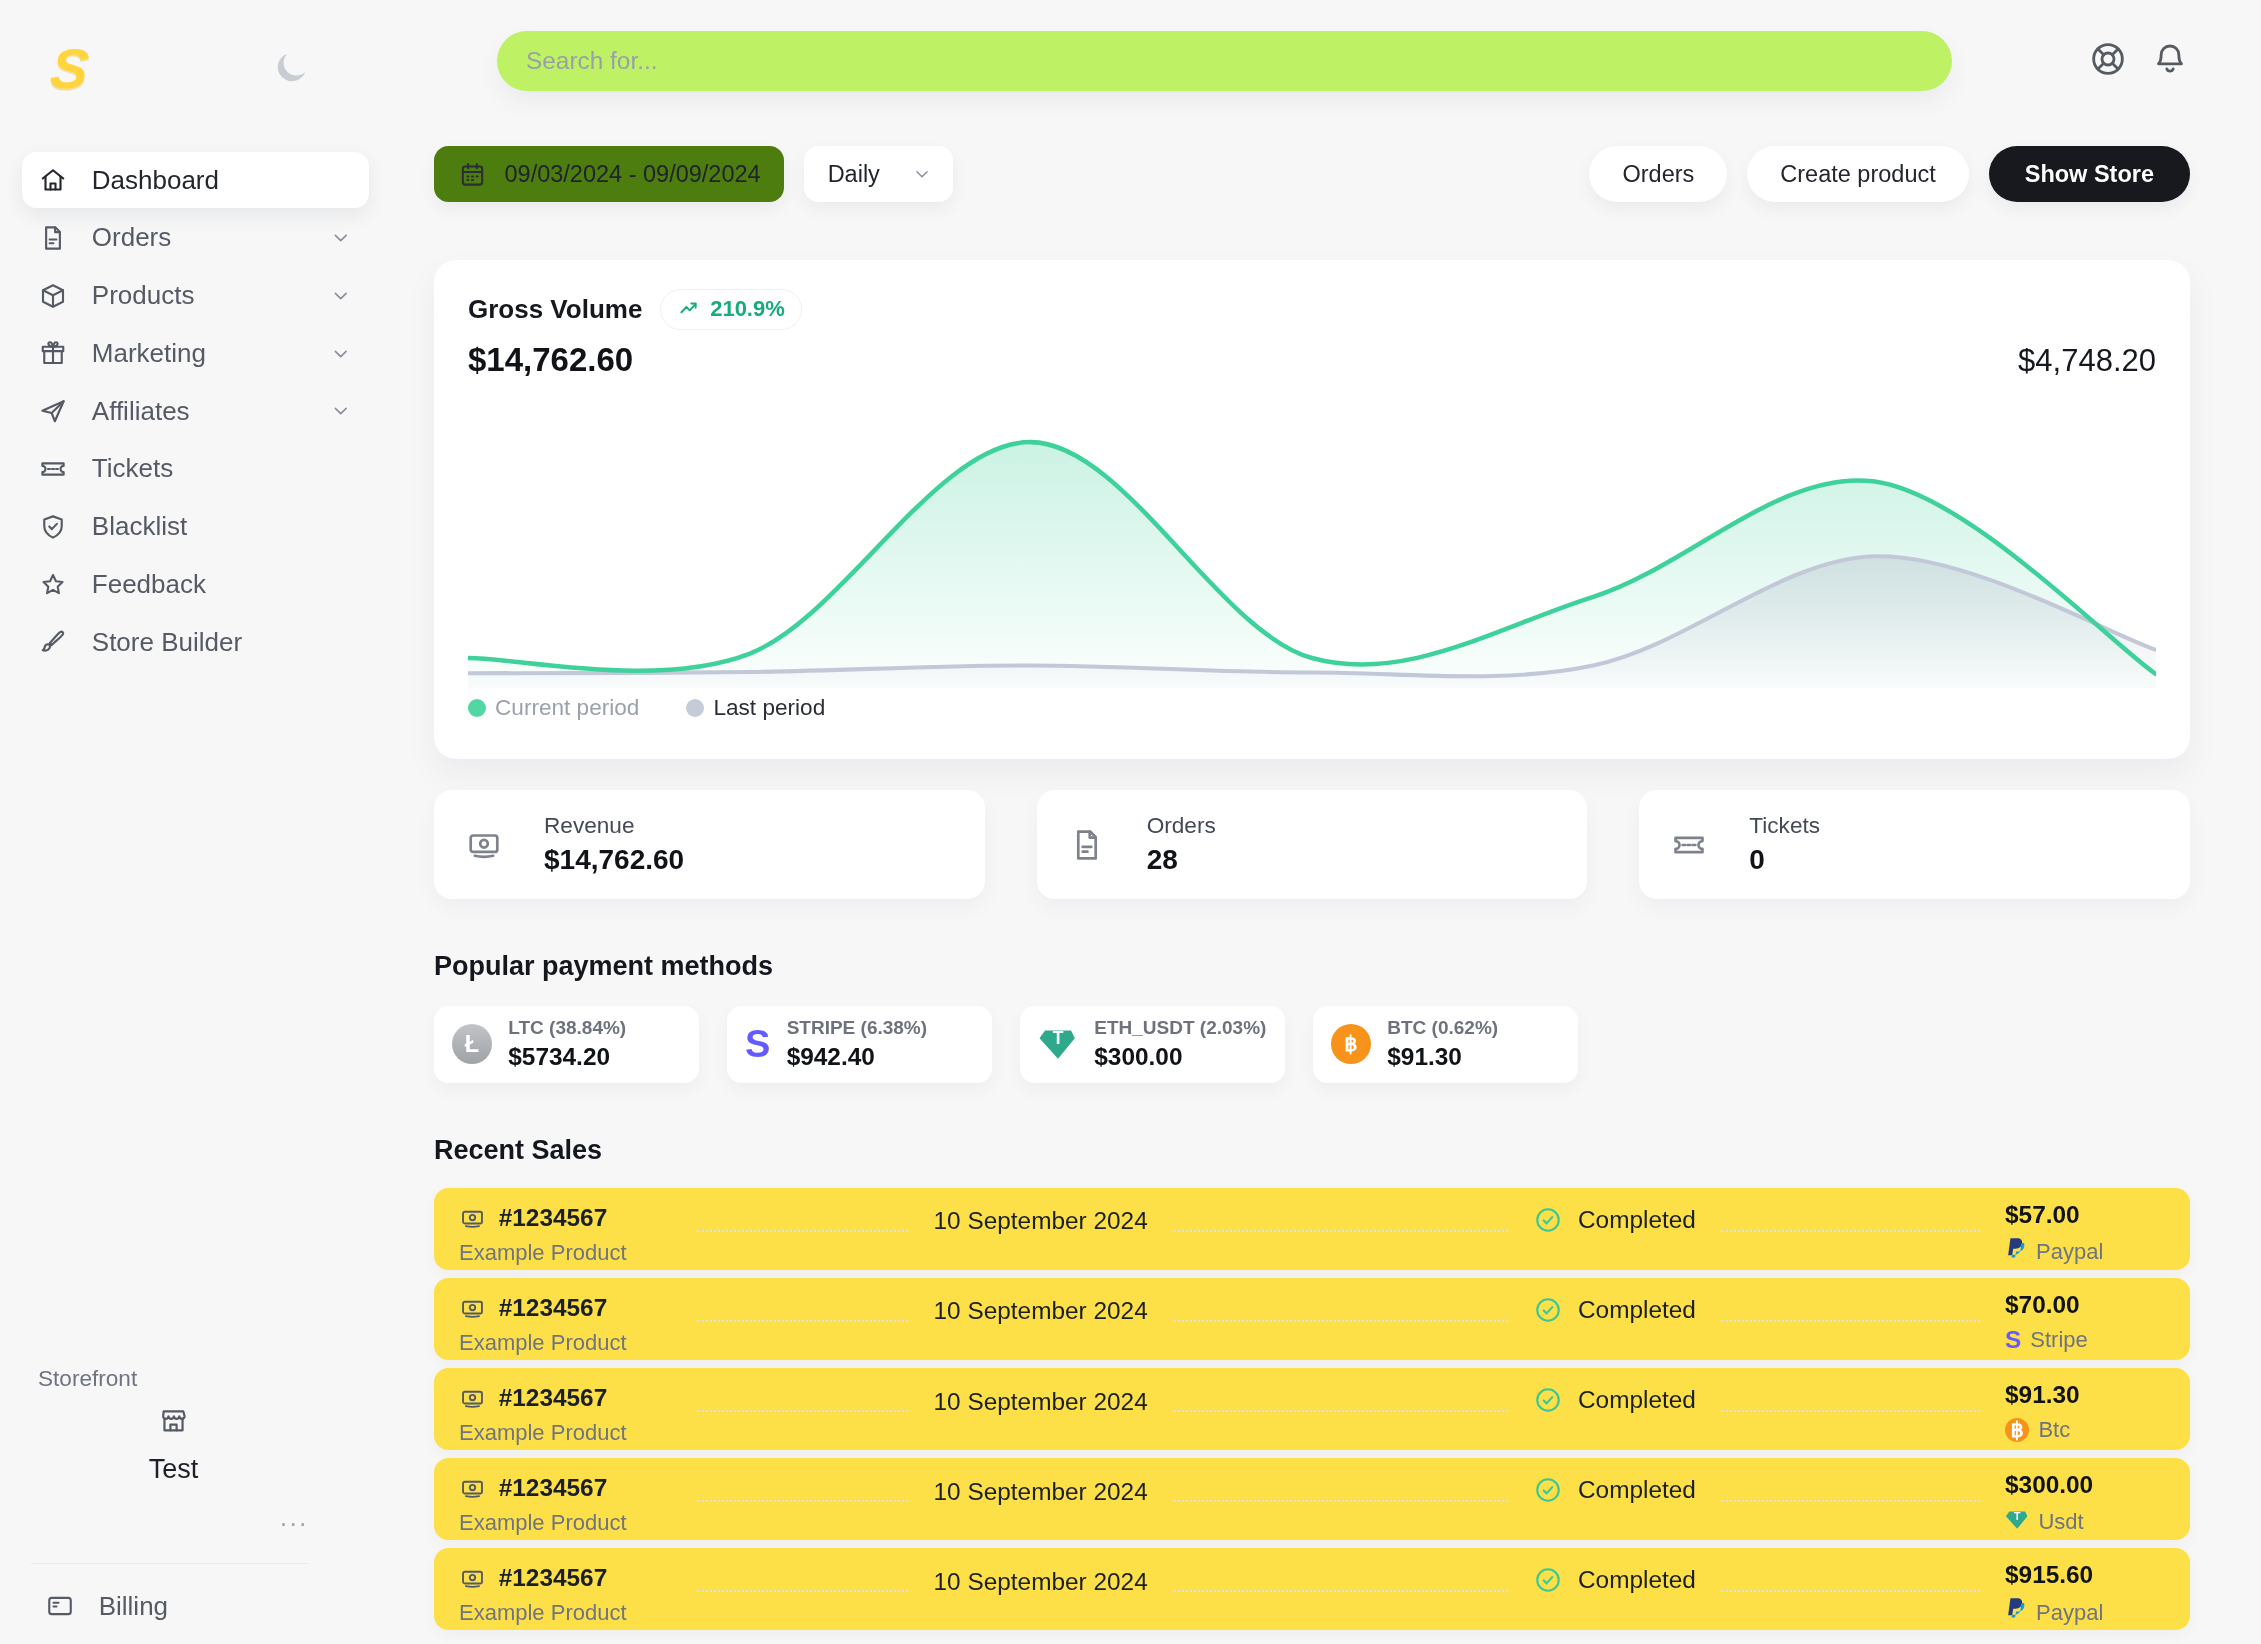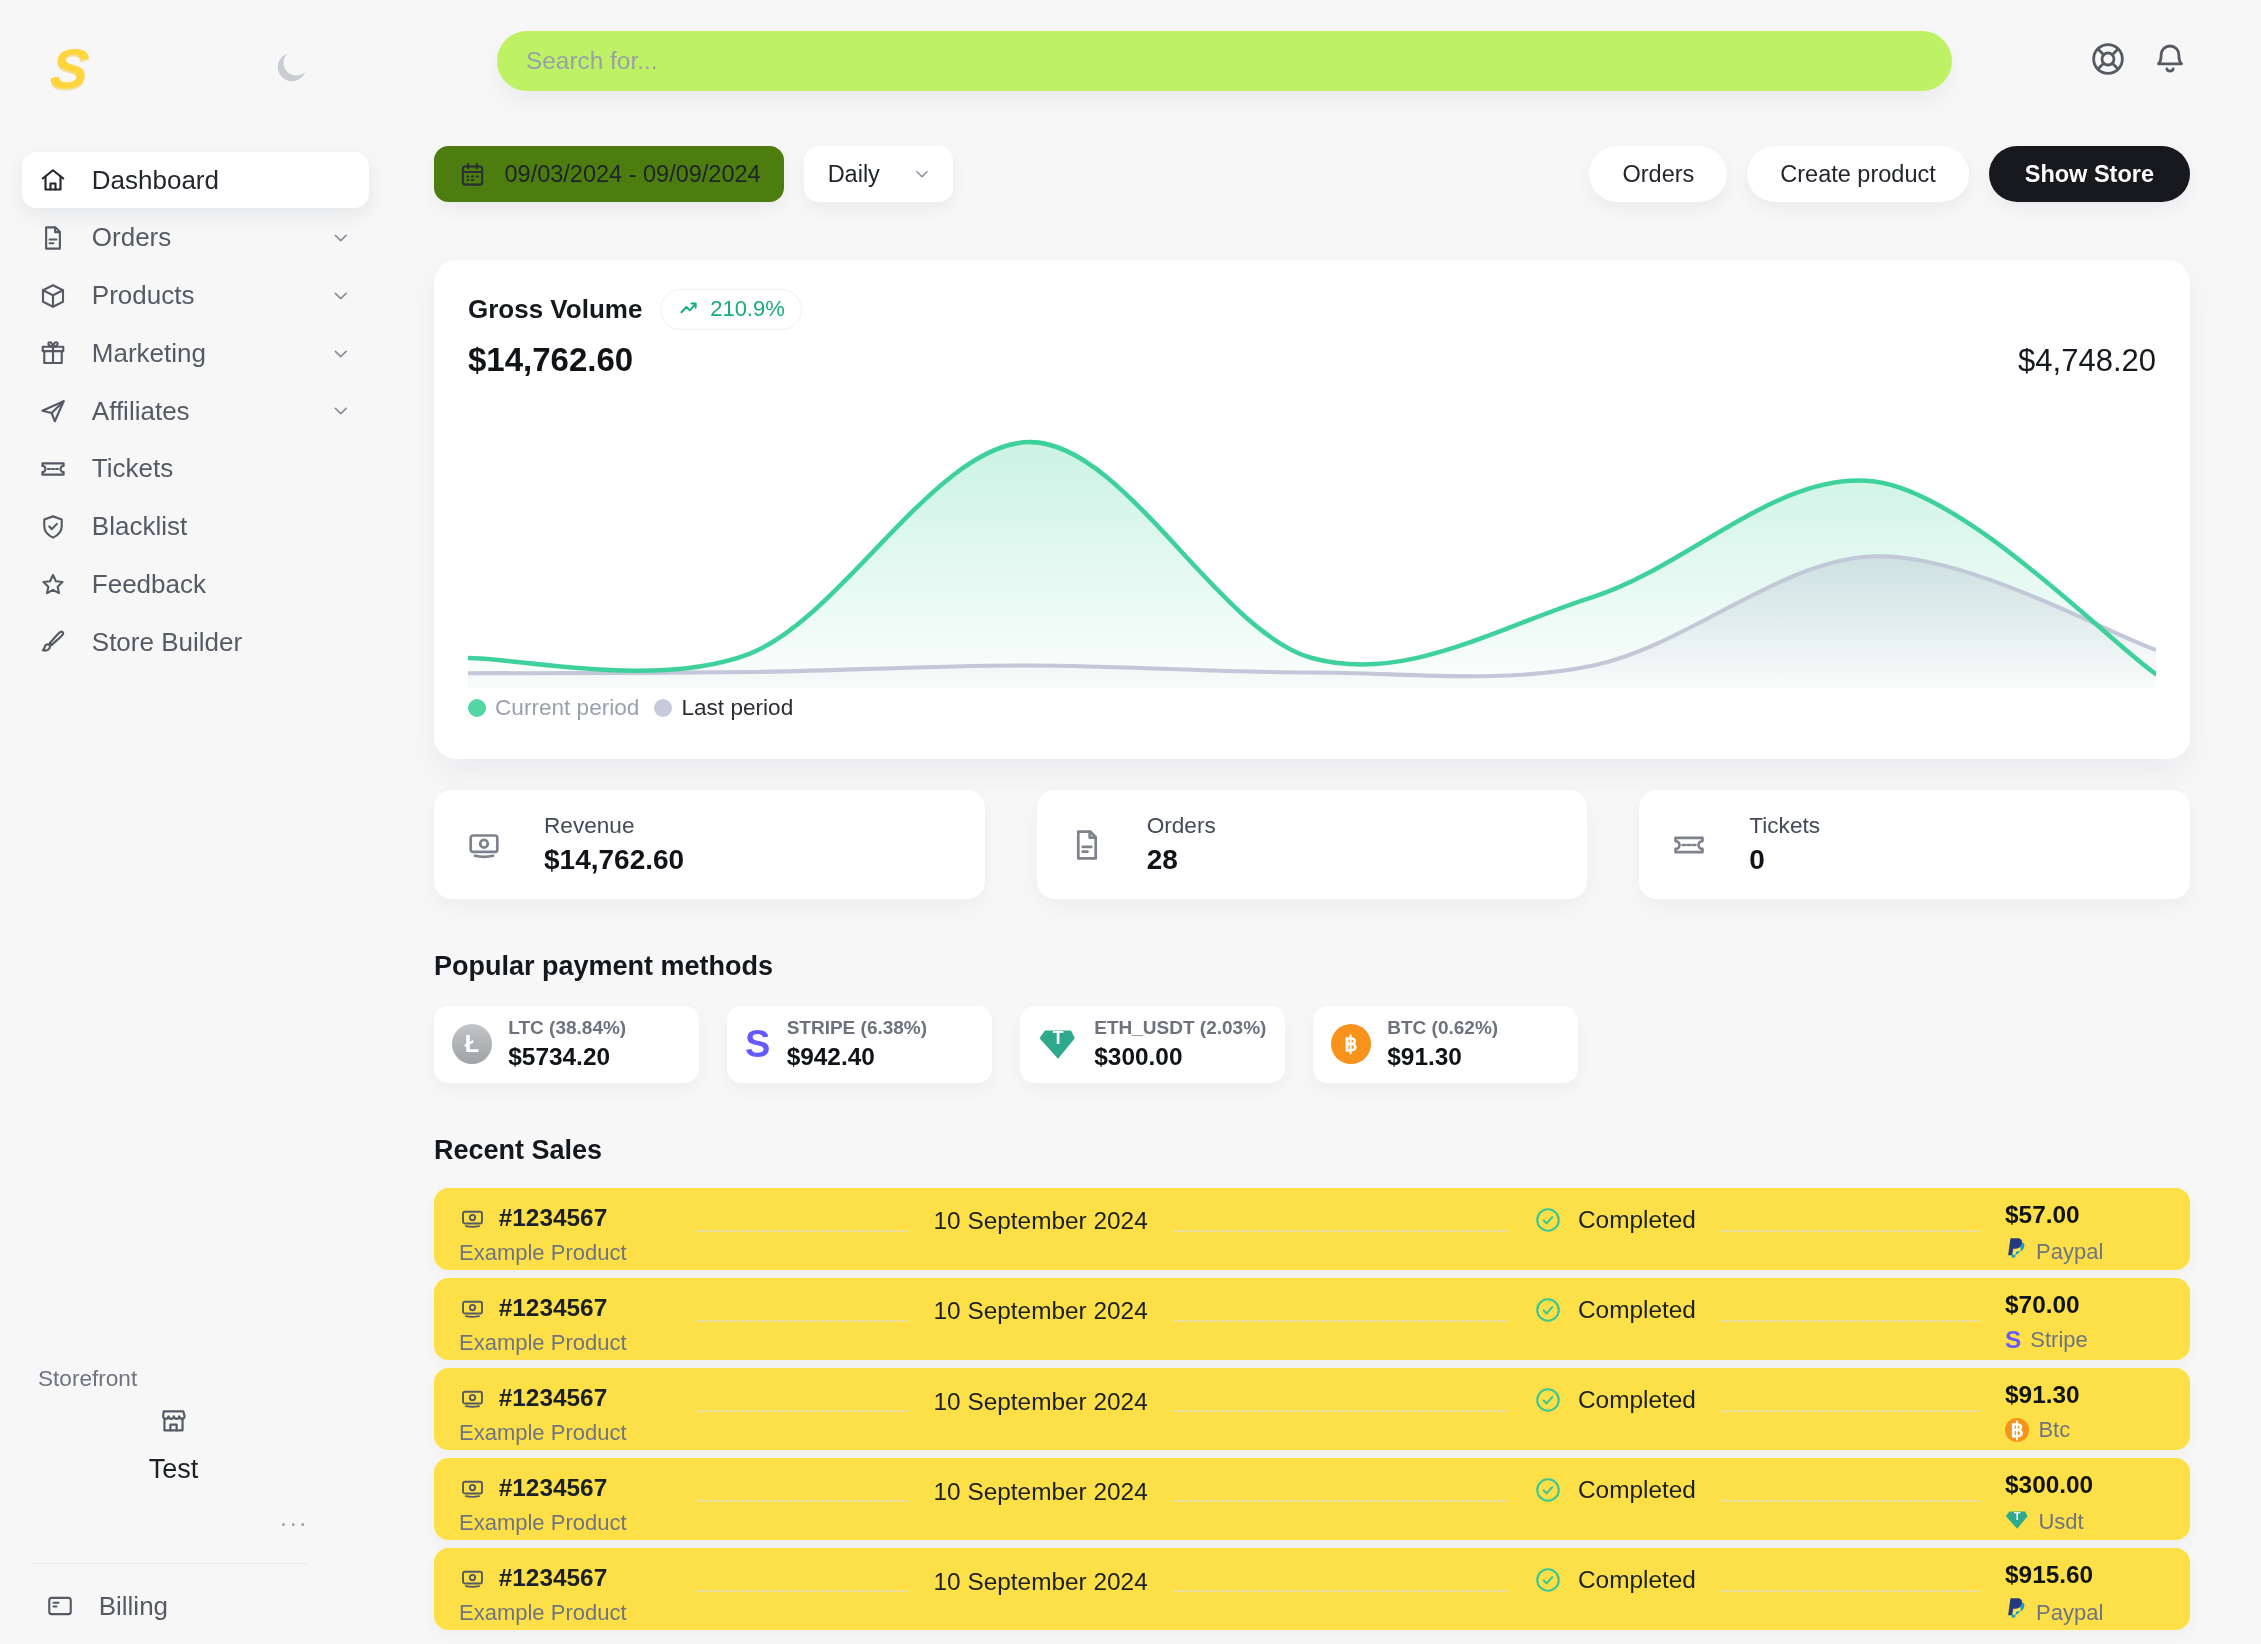--- a/index.html
+++ b/index.html
@@ -51,27 +51,27 @@
   .date-pill .ic svg { width: 29px; height: 29px; color: #2a2e36; }
   .select-pill { height: 56px; background: #fff; border-radius: 14.5px; box-shadow: 0 7.2px 18px rgba(17,24,39,.05); display: flex; align-items: center; gap: 31px; padding: 0 20px 0 23.5px; font-size: 23.5px; color: #1f232b; cursor: pointer; }
   .toolbar .spacer { flex: 1; }
   .btn { height: 56px; border-radius: 29px; border: none; background: #fff; font-family: inherit; font-size: 23.5px; color: #23262d; padding: 0 33px; box-shadow: 0 7.2px 18px rgba(17,24,39,.05); cursor: pointer; }
   .btn.dark { background: #17191e; color: #fff; font-weight: 600; padding: 0 36px; }
 
   
   .chart-card { margin-top: 58px; background: #fff; border-radius: 22px; box-shadow: 0 14.5px 33px rgba(17,24,39,.05); padding: 29px 34px 18px; height: 499px; }
   .gv-head { display: flex; align-items: center; gap: 18px; }
   .gv-title { font-size: 26px; font-weight: 700; color: #15181e; }
-  .gv-badge { display: inline-flex; align-items: center; gap: 9px; border: 1.8px solid #eef0f2; border-radius: 904px; padding: 6.3px 16.3px; color: #17ab7d; font-weight: 400; font-size: 22px; }
+  .gv-badge { display: inline-flex; align-items: center; gap: 9px; border: 1.8px solid #eef0f2; border-radius: 904px; padding: 6.3px 16.3px; color: #17ab7d; font-weight: 700; font-size: 22px; }
   .gv-badge svg { width: 23.5px; height: 23.5px; fill: none; stroke: #17ab7d; stroke-width: 2; stroke-linecap: round; stroke-linejoin: round; }
   .gv-amounts { display: flex; justify-content: space-between; align-items: baseline; margin-top: 11px; }
   .gv-current { font-size: 33px; font-weight: 700; color: #101318; }
   .gv-last { font-size: 31px; font-weight: 500; color: #15181e; }
   #gv-chart { width: 100%; height: 306px; display: block; margin-top: 3.6px; }
-  .legend { display: flex; align-items: center; gap: 15px; margin-top: 7.2px; font-size: 22.6px; }
+  .legend { display: flex; align-items: center; gap: 47px; margin-top: 7.2px; font-size: 22.6px; }
   .legend-item { display: flex; align-items: center; gap: 9px; }
   .legend .dot { width: 18px; height: 18px; border-radius: 50%; }
   .legend-item.muted { color: #9ba1ac; }
   .legend-item.strong { color: #2b2e35; }
 
   
   .stats { display: flex; gap: 52px; margin-top: 31px; }
   .stat-card { flex: 1; height: 109px; background: #fff; border-radius: 18px; box-shadow: 0 9px 22px rgba(17,24,39,.04); display: flex; align-items: center; gap: 41px; padding: 0 31px; }
   .stat-card .ic svg { width: 38px; height: 38px; color: #7d828c; }
   .stat-label { font-size: 22.6px; color: #434956; }

